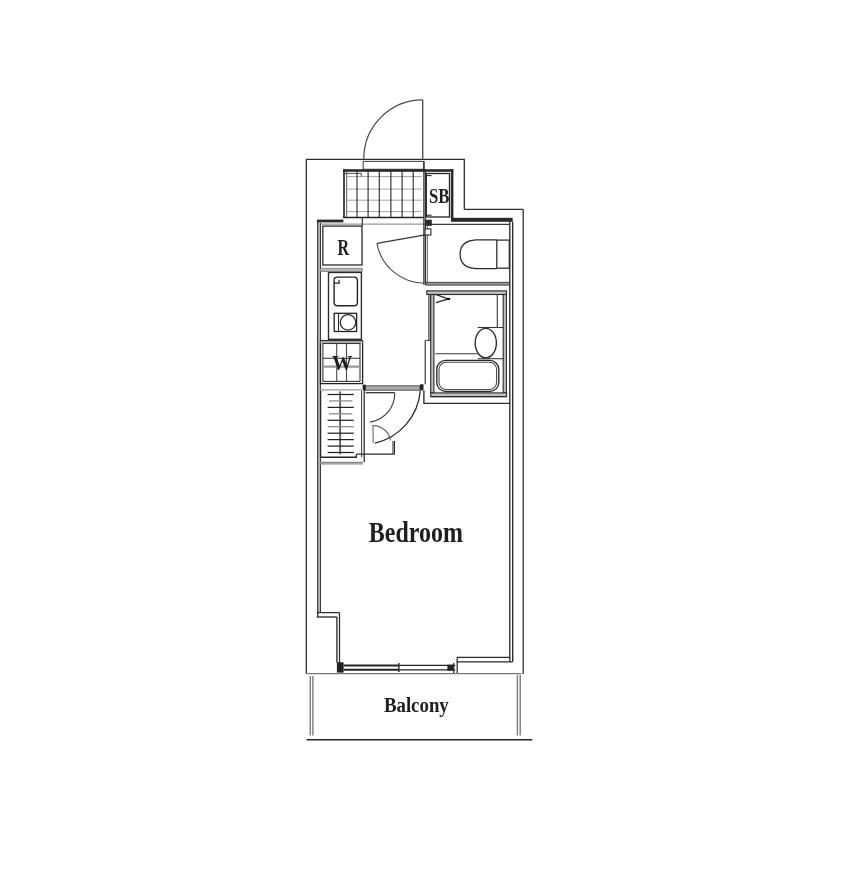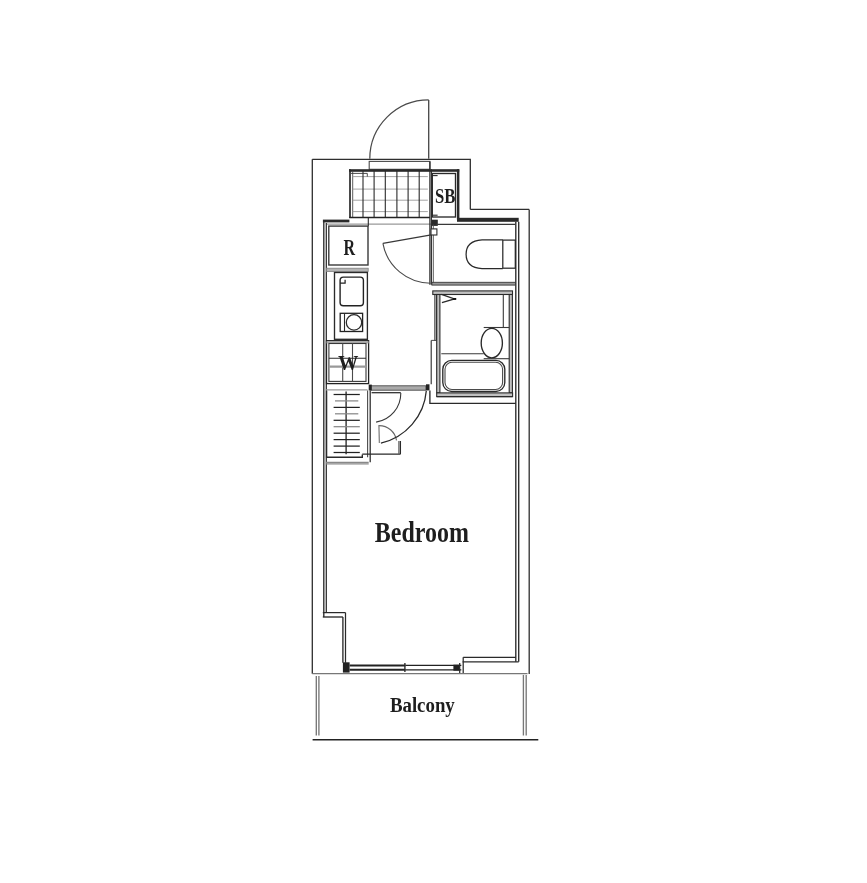--- a/index.html
+++ b/index.html
@@ -1,16 +1,16 @@
 <!DOCTYPE html>
 <html><head>
 <meta charset="utf-8">
 <style>
   html,body{margin:0;padding:0;background:#ffffff;}
-  #plan{position:absolute;left:18px;top:0;width:739px;height:883px;transform:translateZ(0);will-change:transform;}
+  #plan{position:absolute;left:12px;top:0;width:739px;height:883px;transform:translateZ(0);will-change:transform;}
   text{font-family:"Liberation Serif", serif;fill:#1c1c1c;opacity:0.99;}
 </style>
 </head>
 <body>
 <div id="plan">
 <svg width="867" height="883" viewBox="0 0 867 883">
 
 <g stroke="#2e2e2e" stroke-width="1.3" fill="none">
   <path d="M294.3,159.3 H452.3 M294.3,159.3 V673.8 M452.3,158.8 V209.4 M452.3,209.4 H511.2 M511.2,209.4 V674.0"></path>
 </g>

